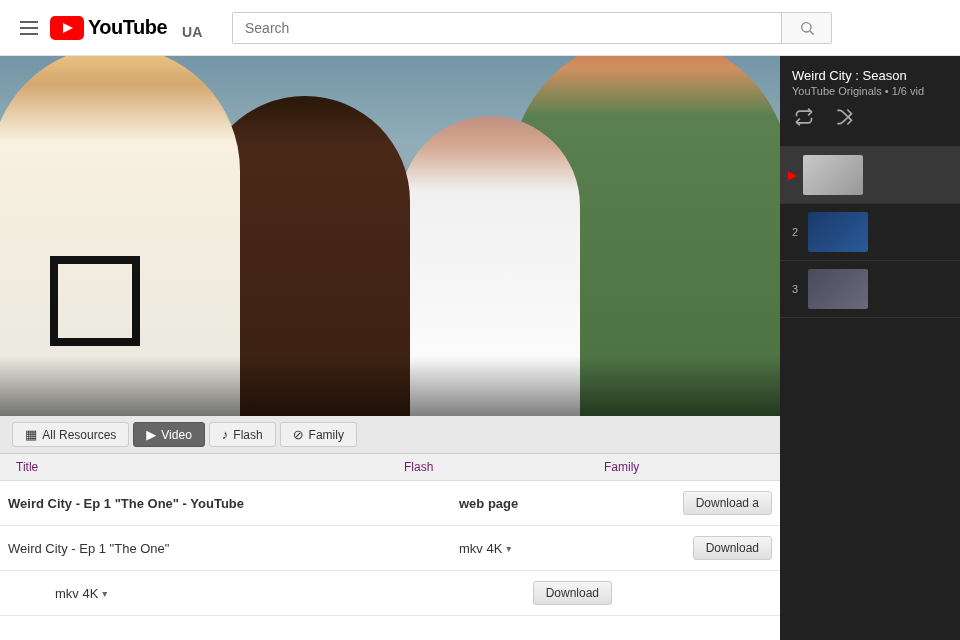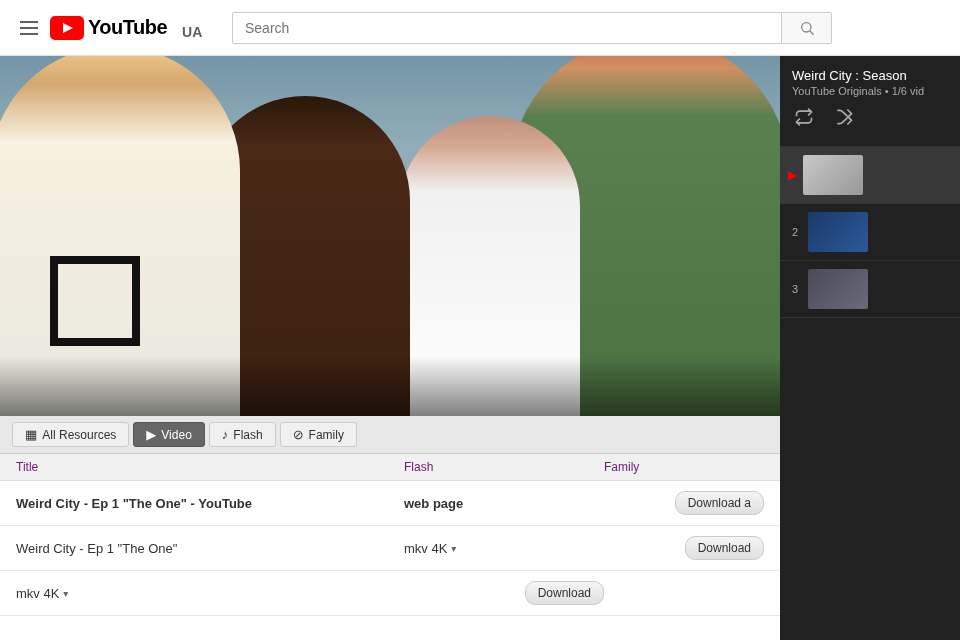--- a/index.html
+++ b/index.html
@@ -255,35 +255,36 @@
     }
     .table-header-cell {
       font-size: 12px;
       color: #701a75;
       font-weight: 400;
     }
     .table-row {
       display: grid;
       grid-template-columns: 1fr 200px 160px;
       border-bottom: 1px solid #e8e8e8;
-      padding: 10px 16px;
+      padding: 10px 8px;
       align-items: center;
     }
     .row-title {
       font-size: 13px;
       color: #333;
     }
     .row-title.bold {
       font-weight: 700;
     }
     .row-type {
       font-size: 13px;
       color: #333;
       display: flex;
       gap: 6px;
+      margin-left: 47px;
     }
     .row-type.bold {
       font-weight: 700;
     }
     .type-dropdown {
       display: inline-flex;
       align-items: center;
       gap: 4px;
       cursor: pointer;
     }
@@ -293,21 +294,21 @@
     }
     .row-action {
       display: flex;
       align-items: center;
       justify-content: flex-end;
     }
     .download-btn {
       padding: 4px 12px;
       background: linear-gradient(to bottom, #f5f5f5, #e0e0e0);
       border: 1px solid #ccc;
-      border-radius: 10px;
+      border-radius: 3px;
       font-size: 12px;
       cursor: pointer;
       color: #333;
       white-space: nowrap;
       margin-left: 17px;
     }
   </style>
 </head>
 <body>
 

